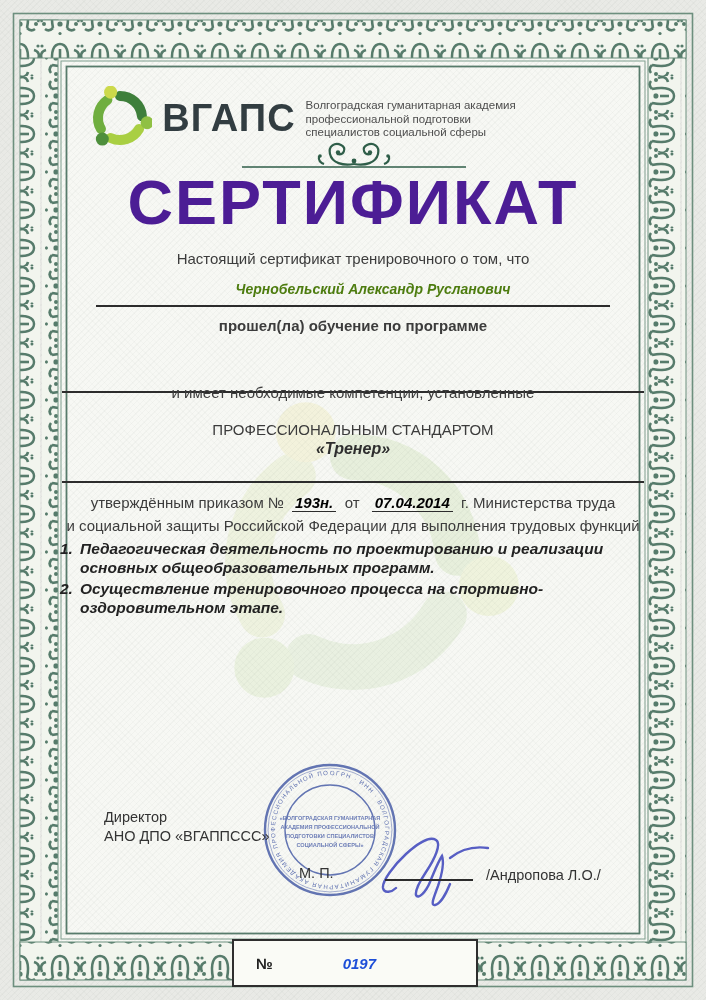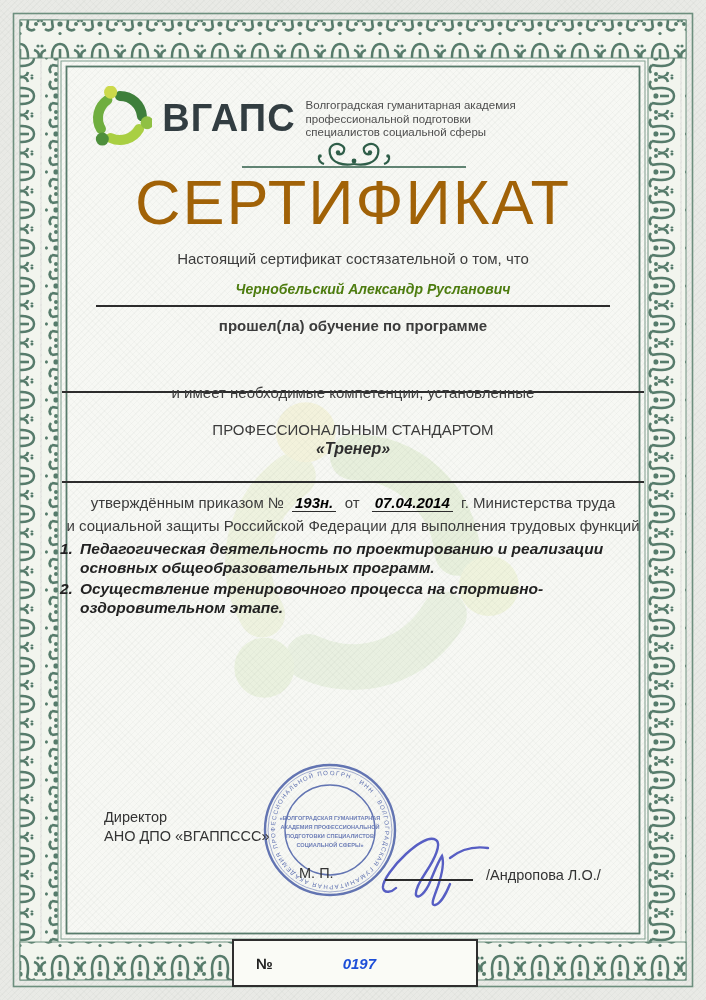--- a/index.html
+++ b/index.html
@@ -8,21 +8,21 @@
   .paper{position:absolute;left:58px;top:58px;right:58px;bottom:58px;background:#f7f8f4;z-index:1;}
   .texture{position:absolute;inset:0;z-index:3;pointer-events:none;
     background:
       repeating-linear-gradient(135deg, rgba(90,105,95,0.045) 0 1px, transparent 1px 4px),
       repeating-linear-gradient(45deg, rgba(120,130,120,0.03) 0 1px, transparent 1px 5px);}
   .wm{position:absolute;left:183px;top:392px;z-index:2;}
   .frame{position:absolute;inset:0;z-index:4;}
   .content{position:absolute;inset:0;z-index:5;}
   .abs{position:absolute;}
   .ctr{left:0;width:706px;text-align:center;}
-  .title{font-size:63px;font-weight:normal;letter-spacing:2px;color:#a16207;}
+  .title{font-size:63px;font-weight:bold;letter-spacing:2px;color:#4c1d95;}
   .intro{font-size:15px;color:#3c3c3c;}
   .name{font-size:14px;font-weight:bold;font-style:italic;color:#4d7c0f;padding-left:20px;}
   .rule{position:absolute;height:2px;background:#2c2c2c;}
   .small15{font-size:15px;color:#3c3c3c;}
   .prog{font-size:16.5px;font-weight:bold;font-style:italic;color:#2e2e2e;line-height:23px;}
   .std-name{font-size:16px;font-weight:bold;font-style:italic;color:#2e2e2e;}
   .ord{font-size:15px;color:#3c3c3c;}
   .ord b{font-style:italic;border-bottom:1.6px solid #2c2c2c;padding:0 3px;color:#000000;margin-left:8px;}
   .funcs{font-size:15.5px;font-weight:bold;font-style:italic;color:#222;line-height:18.5px;}
   .func-item{display:flex;margin-bottom:3px;}
@@ -142,21 +142,21 @@
         <circle cx="100" cy="12.5" r="2.2"></circle>
         <circle cx="132" cy="12.5" r="2.2"></circle>
         <circle cx="116" cy="21" r="2.4"></circle>
         <circle cx="82" cy="16" r="1.8"></circle>
         <circle cx="150" cy="16" r="1.8"></circle>
       </g>
     </svg>
 
     <div class="abs ctr title" style="top:166px;">СЕРТИФИКАТ</div>
 
-    <div class="abs ctr intro" style="top:250px;">Настоящий сертификат состязательной о том, что</div>
+    <div class="abs ctr intro" style="top:250px;">Настоящий сертификат тренировочного о том, что</div>
 
     <div class="abs ctr name" style="top:281px;">Чернобельский Александр Русланович</div>
     <div class="rule" style="left:96px;top:305px;width:514px;"></div>
 
     <div class="abs ctr small15" style="top:317px;font-weight:bold;">прошел(ла) обучение по программе</div>
 
 
     <div class="rule" style="left:62px;top:391px;width:582px;"></div>
 
     <div class="abs ctr small15" style="top:384px;">и имеет необходимые компетенции, установленные</div>

